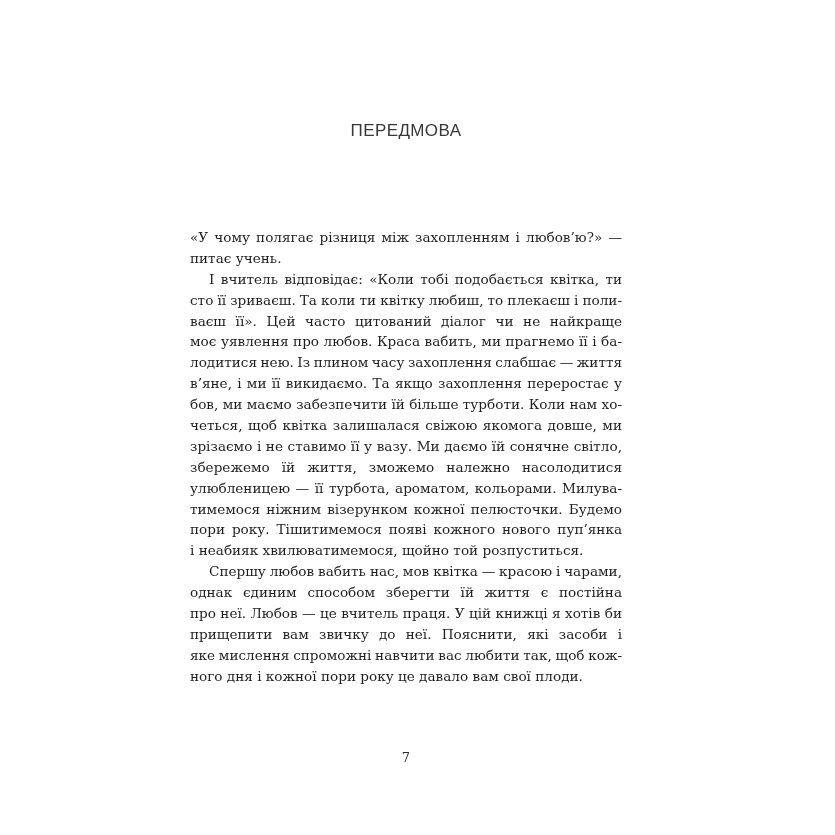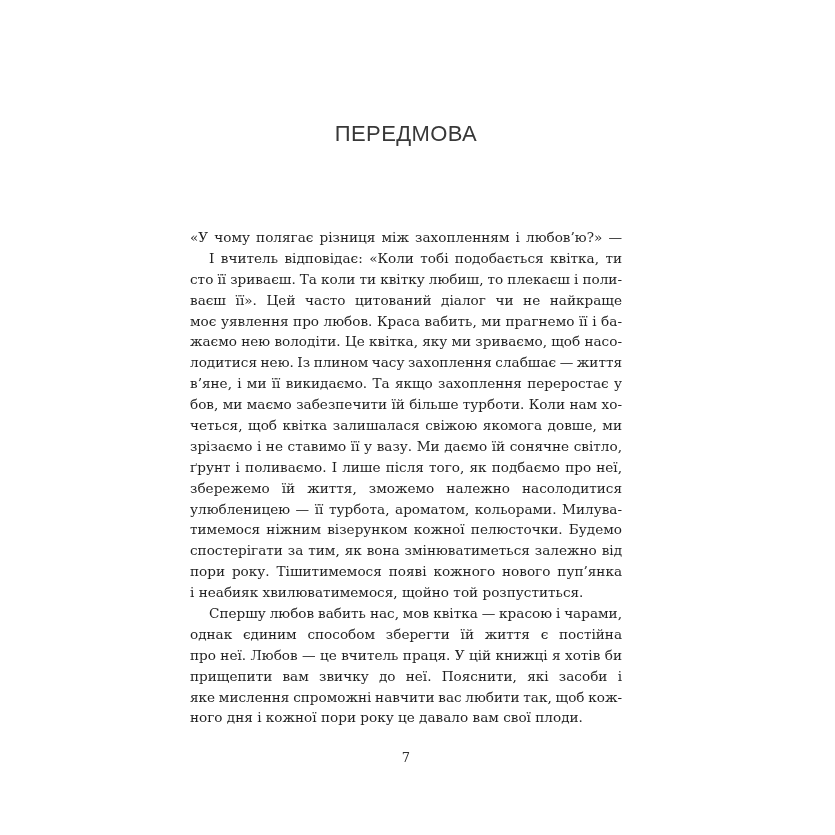--- a/index.html
+++ b/index.html
@@ -14,21 +14,21 @@
     position:relative;
     width:835px;height:835px;
     background:var(--bg);
     overflow:hidden;
   }
   .chapter-title{
     position:absolute;
     top:121px;left:190px;width:432px;
     text-align:center;
     font-family:"Liberation Sans",sans-serif;
-    font-size:22px;
+    font-size:17px;
     font-weight:400;
     letter-spacing:0.4px;
     color:var(--title);
   }
   .text-body{
     position:absolute;
     top:227px;left:190px;width:432px;
     font-family:"DejaVu Serif","Liberation Serif",serif;
     font-size:13.6px;
     line-height:20.9px;
@@ -60,37 +60,35 @@
 </style>
 </head>
 <body>
 
 <div class="book-page">
   <div class="chapter-title">ПЕРЕДМОВА</div>
 
   <div class="text-body">
       <div class="paragraph">
         <div class="line j">«У чому полягає різниця між захопленням і любов’ю?» —</div>
+        <div class="line">питає учень.</div>
       </div>
       <div class="paragraph">
         <div class="line j ind">І вчитель відповідає: «Коли тобі подобається квітка, ти про-</div>
         <div class="line j">сто її зриваєш. Та коли ти квітку любиш, то плекаєш і поли-</div>
         <div class="line j">ваєш її». Цей часто цитований діалог чи не найкраще ілюструє</div>
         <div class="line j">моє уявлення про любов. Краса вабить, ми прагнемо її і ба-</div>
-        <div class="line j">жаємо нею володіти. Це квітка, яку ми зриваємо, щоб насо-</div>
         <div class="line j">лодитися нею. Із плином часу захоплення слабшає — життя</div>
         <div class="line j">в’яне, і ми її викидаємо. Та якщо захоплення переростає у лю-</div>
         <div class="line j">бов, ми маємо забезпечити їй більше турботи. Коли нам хо-</div>
         <div class="line j">четься, щоб квітка залишалася свіжою якомога довше, ми не</div>
         <div class="line j">зрізаємо і не ставимо її у вазу. Ми даємо їй сонячне світло,</div>
-        <div class="line j">ґрунт і поливаємо. І лише після того, як подбаємо про неї,</div>
         <div class="line j">збережемо їй життя, зможемо належно насолодитися нашою</div>
         <div class="line j">улюбленицею — її турбота, ароматом, кольорами. Милува-</div>
         <div class="line j">тимемося ніжним візерунком кожної пелюсточки. Будемо</div>
-        <div class="line j">спостерігати за тим, як вона змінюватиметься залежно від</div>
         <div class="line j">пори року. Тішитимемося появі кожного нового пуп’янка</div>
         <div class="line">і неабияк хвилюватимемося, щойно той розпуститься.</div>
       </div>
       <div class="paragraph">
         <div class="line j ind">Спершу любов вабить нас, мов квітка — красою і чарами, —</div>
         <div class="line j">однак єдиним способом зберегти їй життя є постійна турбота</div>
         <div class="line j">про неї. Любов — це вчитель праця. У цій книжці я хотів би</div>
         <div class="line j">прищепити вам звичку до неї. Пояснити, які засоби і вправи,</div>
         <div class="line j">яке мислення спроможні навчити вас любити так, щоб кож-</div>
         <div class="line">ного дня і кожної пори року це давало вам свої плоди.</div>

